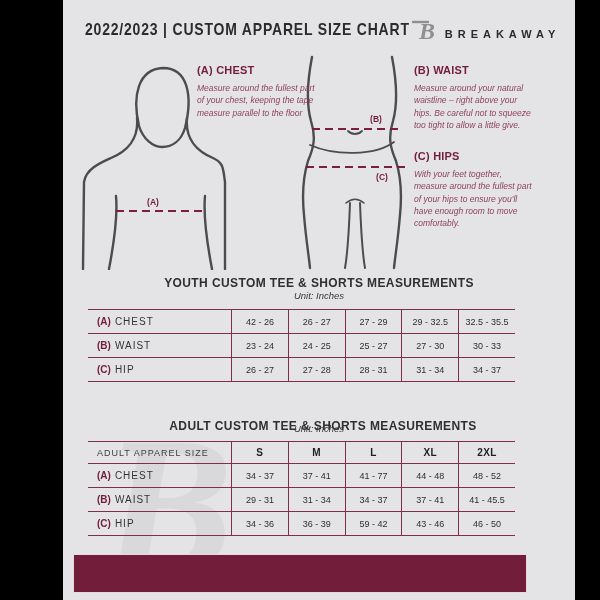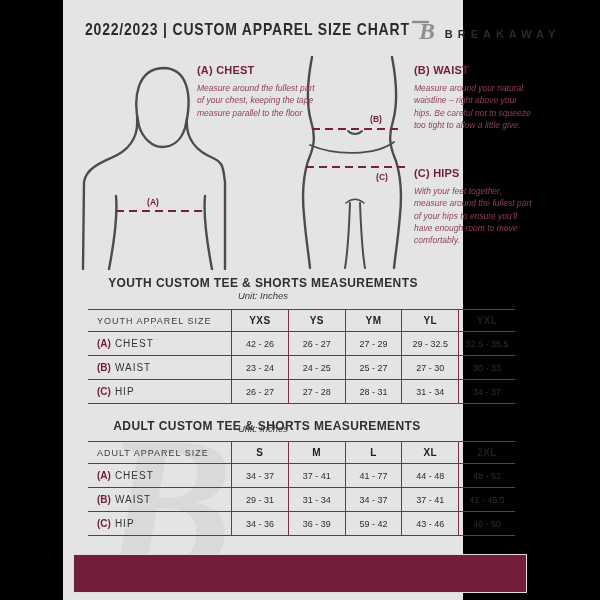--- a/index.html
+++ b/index.html
@@ -6,21 +6,21 @@
     --maroon:#721d39;
     --line:#7e2d4b;
     --bodytxt:#8d3f5a;
     --ink:#2b2b2d;
     --bg:#e4e4e6;
     --fig:#4c4c4e;
   }
   *{margin:0;padding:0;box-sizing:border-box;}
   html,body{width:600px;height:600px;}
   body{background:#000;position:relative;font-family:"Liberation Sans",sans-serif;overflow:hidden;}
-  .page{position:absolute;left:63px;top:0;width:400px;height:600px;background:var(--bg);}
+  .page{position:absolute;left:63px;top:0;width:512px;height:600px;background:var(--bg);}
 
   
   .hdr{position:absolute;left:0;top:16px;width:100%;padding:0 22px;display:flex;justify-content:space-between;align-items:center;}
   .hdr-title{font-size:14px;font-weight:bold;letter-spacing:.8px;color:var(--ink);transform:scaleY(1.12);transform-origin:left center;white-space:nowrap;}
   .brand{display:flex;align-items:center;gap:7px;}
   .brand-name{font-size:11px;font-weight:bold;letter-spacing:5px;color:var(--ink);margin-top:9px;}
 
   
   .guide{position:absolute;left:0;top:52px;width:100%;height:218px;}
   .fig{position:absolute;}
@@ -93,39 +93,31 @@
     </svg>
 
     <div class="txtblock" style="left:134px;top:12px;">
       <h3>(A) CHEST</h3>
       <p>Measure around the fullest part of your chest, keeping the tape measure parallel to the floor</p>
     </div>
     <div class="txtblock" style="left:351px;top:12px;">
       <h3>(B) WAIST</h3>
       <p>Measure around your natural waistline – right above your hips. Be careful not to squeeze too tight to allow a little give.</p>
     </div>
-    <div class="txtblock" style="left:351px;top:115px;">
+    <div class="txtblock" style="left:351px;top:98px;">
       <h3>(C) HIPS</h3>
       <p>With your feet together, measure around the fullest part of your hips to ensure you'll have enough room to move comfortably.</p>
     </div>
   </div>
 
   <div class="watermark">B</div>
 
   <div class="tbl-title" style="top:276px;">YOUTH CUSTOM TEE &amp; SHORTS MEASUREMENTS</div>
   <div class="tbl-unit" style="top:290px;">Unit: Inches</div>
   <div class="sizetable" style="top:309px;">
-      <div class="trow thead">
-        <div class="cell first">YOUTH APPAREL SIZE</div>
-        <div class="cell">YXS</div>
-        <div class="cell">YS</div>
-        <div class="cell">YM</div>
-        <div class="cell">YL</div>
-        <div class="cell">YXL</div>
-      </div>
       <div class="trow">
         <div class="cell first rowlabel">
           <div class="pre">(A)</div>
           <div class="">CHEST</div>
         </div>
         <div class="cell">42 - 26</div>
         <div class="cell">26 - 27</div>
         <div class="cell">27 - 29</div>
         <div class="cell">29 - 32.5</div>
         <div class="cell">32.5 - 35.5</div>

